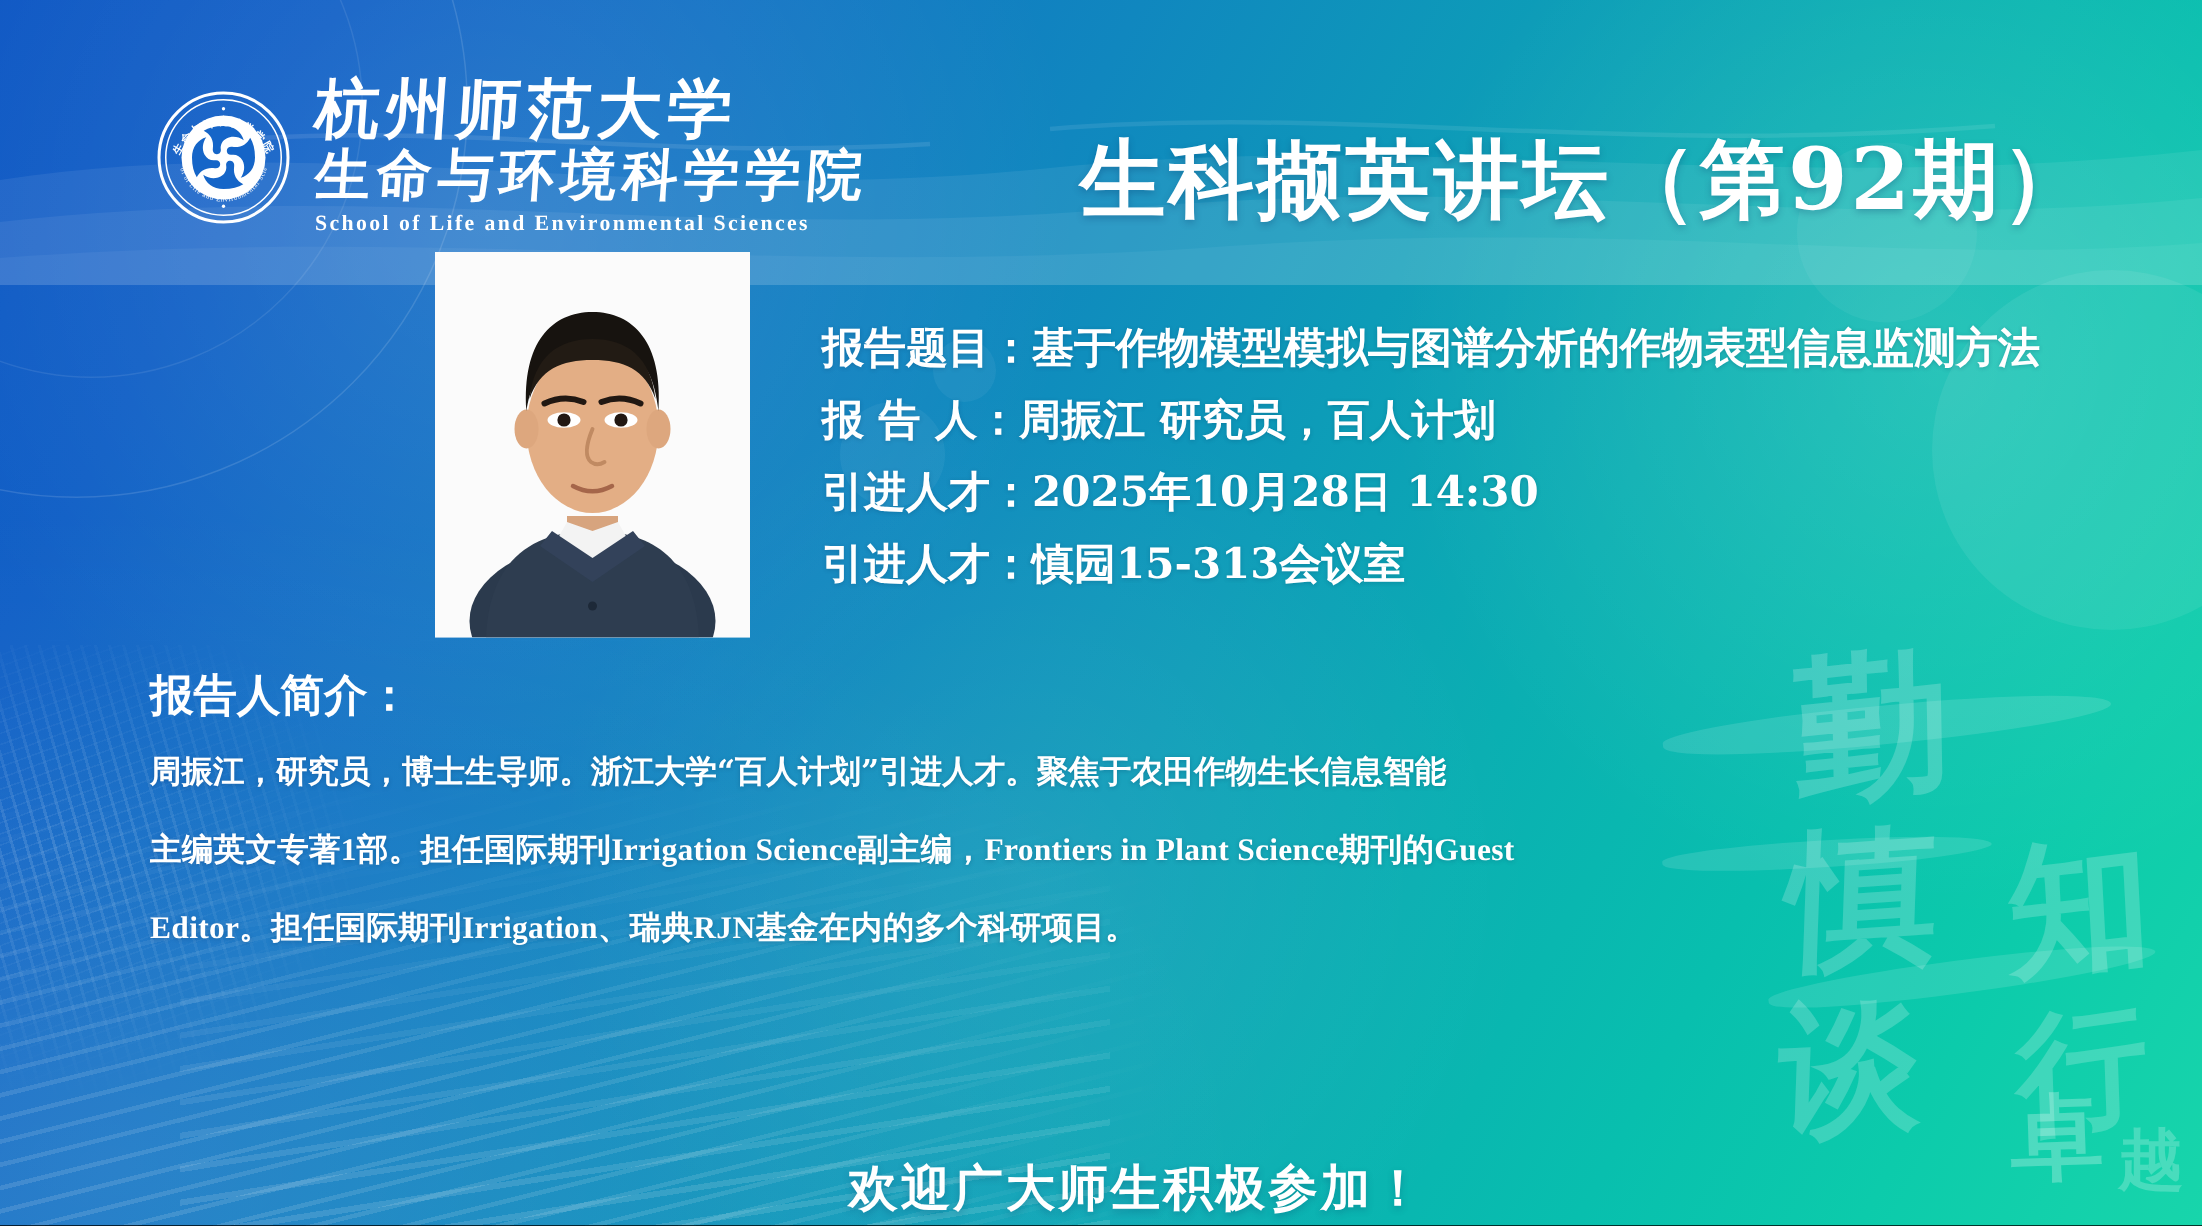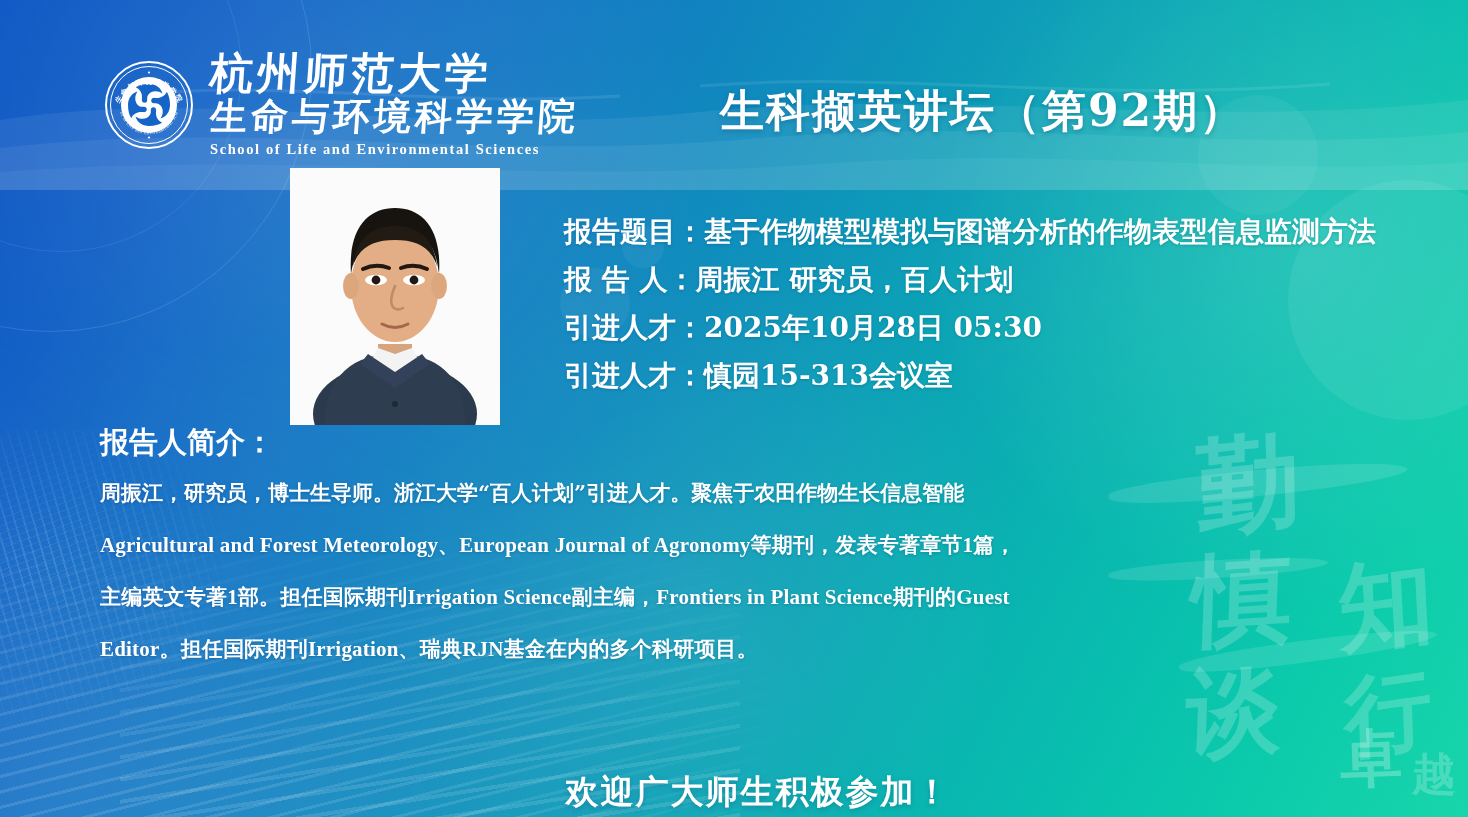--- a/index.html
+++ b/index.html
@@ -121,43 +121,42 @@
   .cn-line1 { font-size:43px; transform:skewX(-4deg); }
   .cn-line2 { font-size:37px; transform:skewX(-4deg); margin-top:2px; }
   .en-line {
     color:#fff; font-family:"Liberation Serif", serif; font-weight:700;
     font-size:14.5px; letter-spacing:1.6px; margin-top:5px; white-space:nowrap;
   }
 
   .poster-title {
     position:absolute; left:720px; top:82px; width:600px;
     color:#fff; font-family:"DejaVu Serif", serif; font-weight:700;
-    font-size:44px; letter-spacing:2px; white-space:nowrap;
+    font-size:57px; letter-spacing:2px; white-space:nowrap;
     text-shadow:0 2px 5px rgba(0,40,90,.25);
   }
 
   
   .portrait {
     position:absolute; left:290px; top:168px; width:210px; height:257px;
     background:#fdfdfd; overflow:hidden;
   }
   .portrait svg { display:block; width:100%; height:100%; }
 
   
   .info { position:absolute; left:548px; top:208px; }
   .info .row {
     color:#fff; font-family:"DejaVu Serif", serif; font-weight:700;
     font-size:28px; line-height:48px; white-space:nowrap;
     text-shadow:0 1px 3px rgba(0,40,80,.22);
-    margin-left:16px;
   }
   .lbl { letter-spacing:0; }
 
   
-  .bio { position:absolute; left:100px; top:417px; width:1300px; }
+  .bio { position:absolute; left:100px; top:438px; width:1300px; }
   .bio .bio-head {
     color:#fff; font-family:"DejaVu Serif", serif; font-weight:700;
     font-size:29px; line-height:50px;
   }
   .bio .bio-line {
     color:#fff; font-family:"DejaVu Serif", serif; font-weight:700;
     font-size:21px; line-height:52px; white-space:nowrap;
     text-shadow:0 1px 3px rgba(0,40,80,.25);
   }
   .bio .bio-line.en { font-family:"Liberation Serif", serif; letter-spacing:.2px; }
@@ -269,29 +268,28 @@
   </div>
 
   <div class="info">
     <div class="row">
       <span class="lbl">报告题目：</span><span>基于作物模型模拟与图谱分析的作物表型信息监测方法</span>
     </div>
     <div class="row">
       <span class="lbl">报 告 人：</span><span>周振江 研究员，百人计划</span>
     </div>
     <div class="row">
-      <span class="lbl">引进人才：</span><span>2025年10月28日 05:30</span>
+      <span class="lbl">引进人才：</span><span>2025年10月28日 14:30</span>
     </div>
     <div class="row">
       <span class="lbl">引进人才：</span><span>慎园15-313会议室</span>
     </div>
   </div>
 
   <div class="bio">
     <div class="bio-head">报告人简介：</div>
     <div class="bio-line">周振江，研究员，博士生导师。浙江大学“百人计划”引进人才。聚焦于农田作物生长信息智能</div>
-    <div class="bio-line en">Agricultural and Forest Meteorology、European Journal of Agronomy等期刊，发表专著章节1篇，</div>
     <div class="bio-line en">主编英文专著1部。担任国际期刊Irrigation Science副主编，Frontiers in Plant Science期刊的Guest</div>
     <div class="bio-line en">Editor。担任国际期刊Irrigation、瑞典RJN基金在内的多个科研项目。</div>
   </div>
 
   <div class="welcome">欢迎广大师生积极参加！</div>
 </div>
 
 </body></html>

